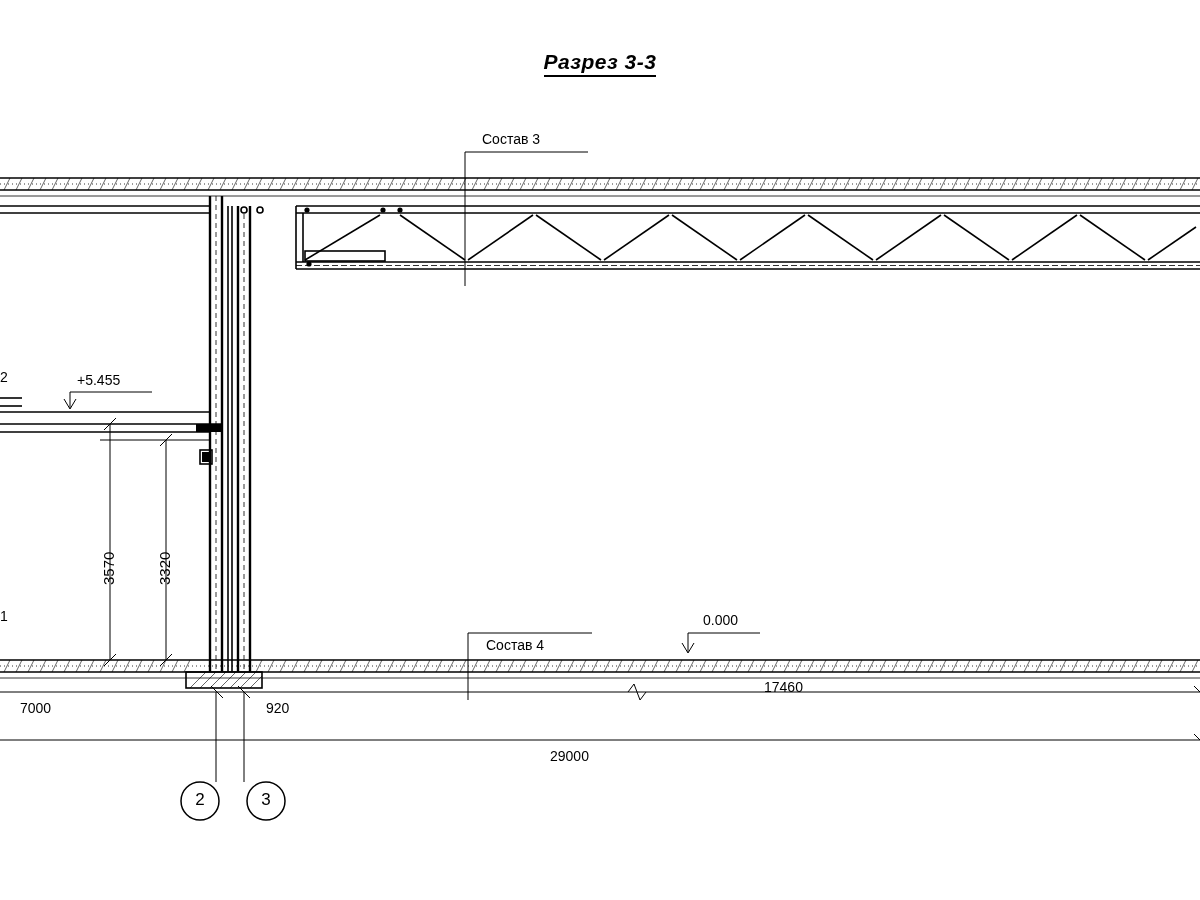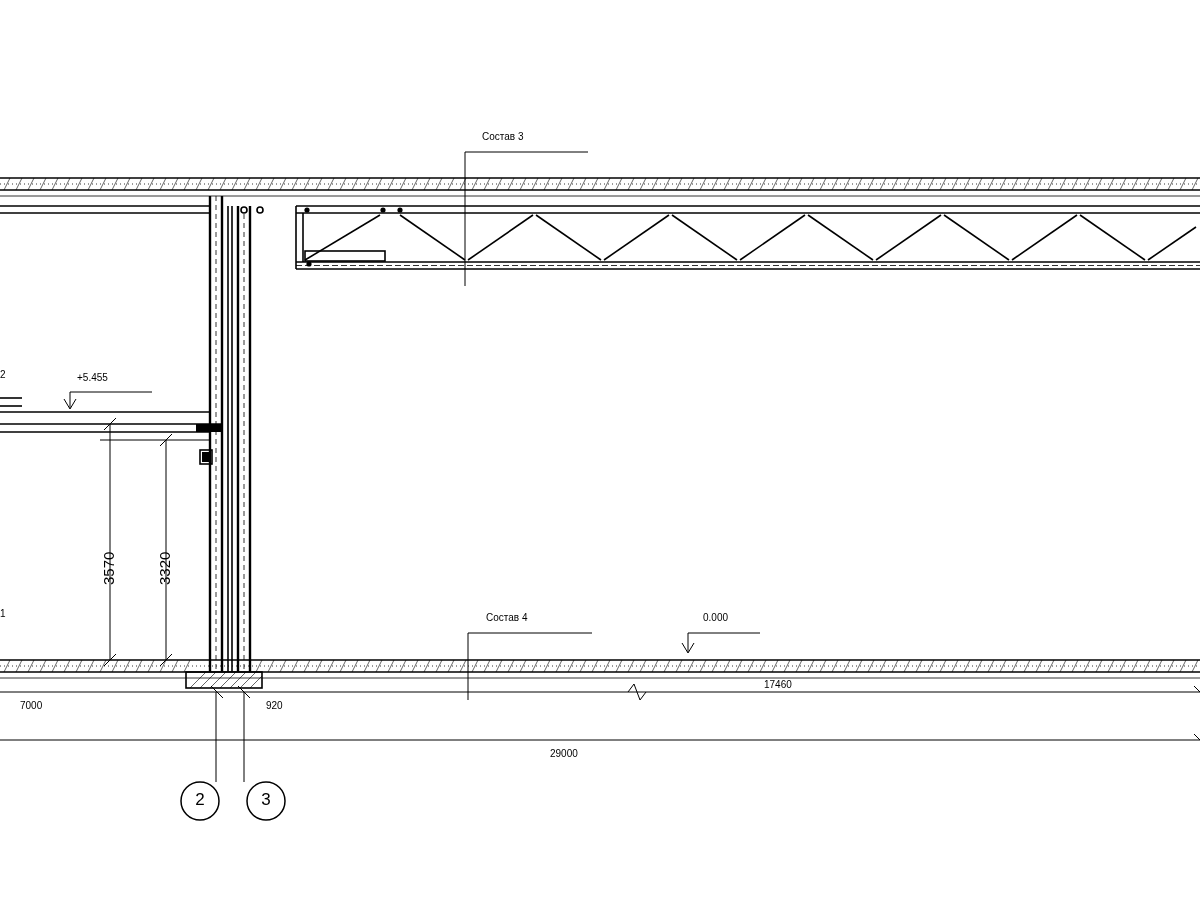--- a/index.html
+++ b/index.html
@@ -26,21 +26,21 @@
     font-weight: bold;
     font-size: 21px;
     letter-spacing: 0.5px;
   }
   .title span {
     border-bottom: 2px solid #000;
     padding-bottom: 2px;
   }
   .lbl {
     position: absolute;
-    font-size: 10px;
+    font-size: 14px;
     white-space: nowrap;
   }
   .vlbl {
     position: absolute;
     font-size: 15px;
     white-space: nowrap;
     transform-origin: 0 0;
     transform: rotate(-90deg);
   }
   svg.draw {
@@ -62,20 +62,23 @@
     font-size: 17px;
     width: 40px;
     text-align: center;
   }
 </style>
 </head>
 <body>
 
 <div id="sheet">
 
+  <div class="title">
+    <span>Разрез 3-3</span>
+  </div>
 
   <svg class="draw" viewBox="0 0 1200 900">
 
     <g>
       <line class="ln med" x1="0" y1="178" x2="1200" y2="178"></line>
       <line class="ln med" x1="0" y1="190" x2="1200" y2="190"></line>
       <line class="ln hair" x1="0" y1="184" x2="1200" y2="184" stroke-dasharray="1,3"></line>
       <line class="ln hair" x1="0" y1="196" x2="1200" y2="196"></line>
     </g>
     <g stroke="#000" stroke-width="0.6">
@@ -417,21 +420,21 @@
     <g>
       <circle class="circ" cx="200" cy="801" r="19"></circle>
     </g>
     <g>
       <circle class="circ" cx="266" cy="801" r="19"></circle>
     </g>
 
   </svg>
 
   <div class="lbl" style="left:482px; top:131px;">Состав 3</div>
-  <div class="lbl" style="left:486px; top:612px;">Состав 4</div>
+  <div class="lbl" style="left:486px; top:637px;">Состав 4</div>
   <div class="lbl" style="left:77px; top:372px;">+5.455</div>
   <div class="lbl" style="left:703px; top:612px;">0.000</div>
   <div class="lbl" style="left:0px; top:369px;">2</div>
   <div class="lbl" style="left:0px; top:608px;">1</div>
 
   <div class="vlbl" style="left:100px; top:585px;">3570</div>
   <div class="vlbl" style="left:156px; top:585px;">3320</div>
 
   <div class="lbl" style="left:20px; top:700px;">7000</div>
   <div class="lbl" style="left:266px; top:700px;">920</div>

